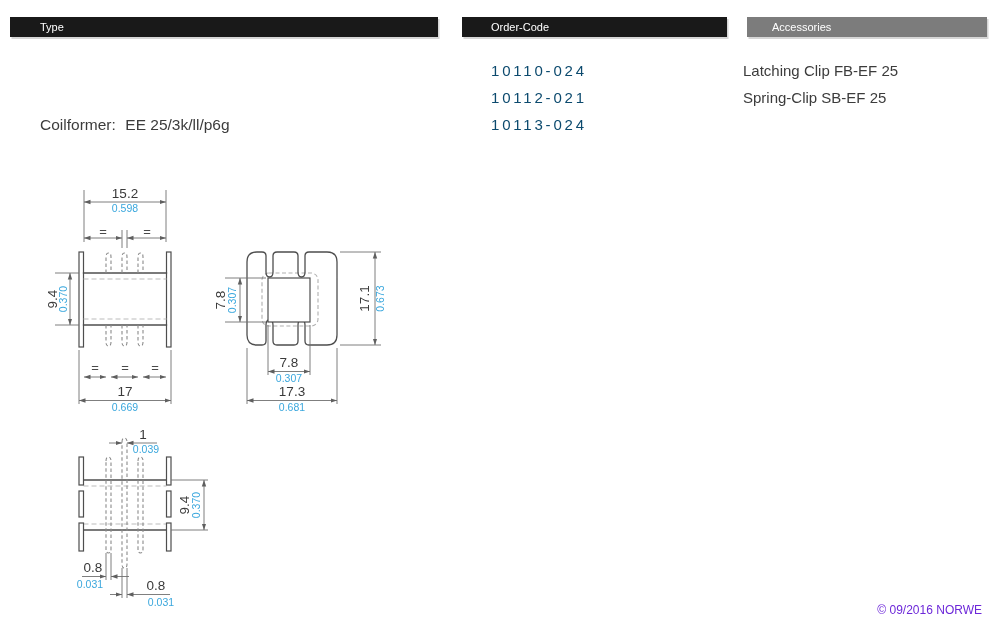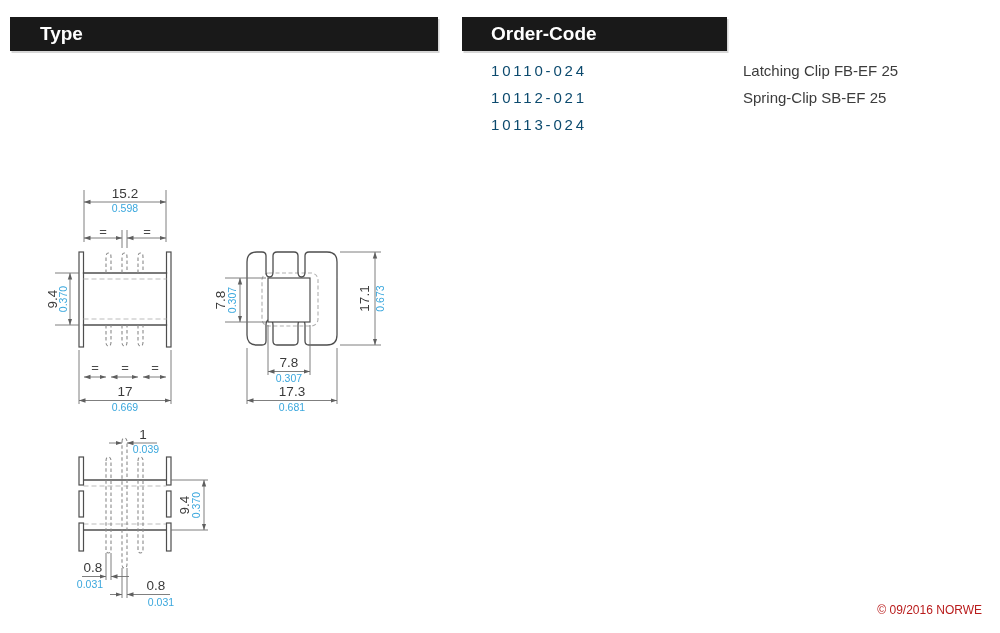--- a/index.html
+++ b/index.html
@@ -1,20 +1,20 @@
 <!DOCTYPE html>
 <html><head>
 <meta charset="utf-8">
 <style>
   html,body{margin:0;padding:0;background:#ffffff;}
   body{font-family:"Liberation Sans","DejaVu Sans",sans-serif;}
   #page{position:relative;width:1000px;height:633px;background:#fff;overflow:hidden;}
 
-  .bar{position:absolute;top:17px;height:34px;display:flex;align-items:center;
-       color:#fff;font-weight:bold;font-size:19px;box-shadow:1.5px 2px 0 0 #d6d6d6;}
+  .bar{position:absolute;top:17px;height:20px;display:flex;align-items:center;
+       color:#fff;font-weight:normal;font-size:11px;box-shadow:1.5px 2px 0 0 #d6d6d6;}
   .bar-dark{background:#191919;}
   .bar-gray{background:#7c7c7c;}
   #type-bar{left:10px;width:428px;padding-left:0;}
   #type-bar .bar-label{margin-left:30px;}
   #order-bar{left:462px;width:265px;}
   #order-bar .bar-label{margin-left:29px;}
   #acc-bar{left:747px;width:240px;}
   #acc-bar .bar-label{margin-left:25px;}
 
   .row{position:absolute;font-size:15.5px;color:#3c3c3c;white-space:nowrap;}
@@ -30,34 +30,41 @@
   .t-in{font-size:10.5px;fill:#3aa7dd;}
   .t-eq{font-size:13px;fill:#4a4a4a;}
   .ln{stroke:#4e4e4e;stroke-width:1.3;fill:none;stroke-linecap:square;}
   .lnf{fill:#ffffff;stroke:#4e4e4e;stroke-width:1.2;}
   .sq{fill:#ffffff;stroke:#4e4e4e;stroke-width:1.2;}
   .dim{stroke:#707070;stroke-width:0.9;fill:none;}
   .hid{stroke:#bcbcbc;stroke-width:1.1;fill:none;stroke-dasharray:5,3;}
   .pin{stroke:#8a8a8a;stroke-width:1.1;fill:none;stroke-dasharray:3.5,2.5;}
   .ghost{stroke:#b0b0b0;stroke-width:1.1;fill:none;stroke-dasharray:4,2.5;}
 
-  #footer-copyright{position:absolute;top:603px;right:18px;font-size:12px;color:#b91c1c;margin-left:20px;}
+  #footer-copyright{position:absolute;top:603px;right:18px;font-size:12px;color:#6d28d9;margin-left:20px;}
 </style>
 </head>
 <body>
 
 <div id="page">
 
   <div id="type-bar" class="bar bar-dark">
     <span class="bar-label">Type</span>
   </div>
   <div id="order-bar" class="bar bar-dark">
     <span class="bar-label">Order-Code</span>
   </div>
-
+  <div id="acc-bar" class="bar bar-gray">
+    <span class="bar-label">Accessories</span>
+  </div>
+
+  <div class="row type-row r3">
+    <span class="type-prefix">Coilformer:</span>
+    <span>EE 25/3k/ll/p6g</span>
+  </div>
 
   <div class="row order-row r1">10110-024</div>
   <div class="row order-row r2">10112-021</div>
   <div class="row order-row r3">10113-024</div>
 
   <div class="row acc-row r1">Latching Clip FB-EF 25</div>
   <div class="row acc-row r2">Spring-Clip SB-EF 25</div>
 
   <svg id="drawings-svg" viewBox="0 170 1000 463">
     <defs>

